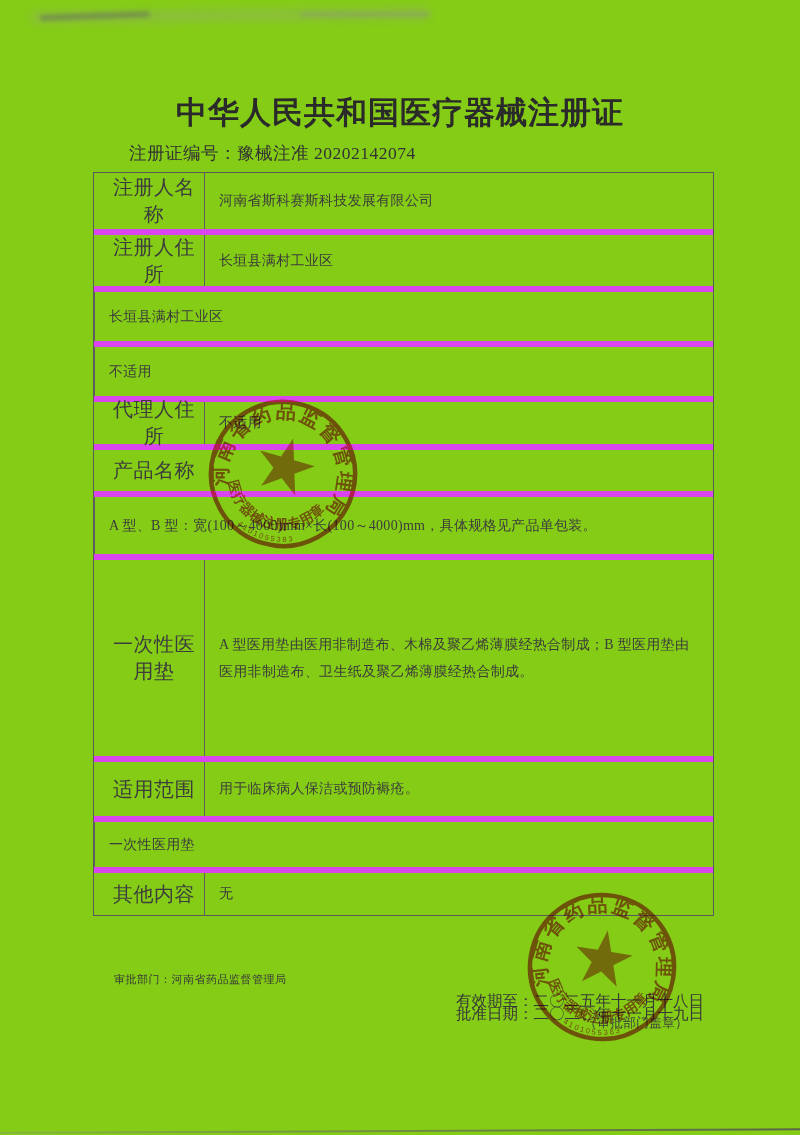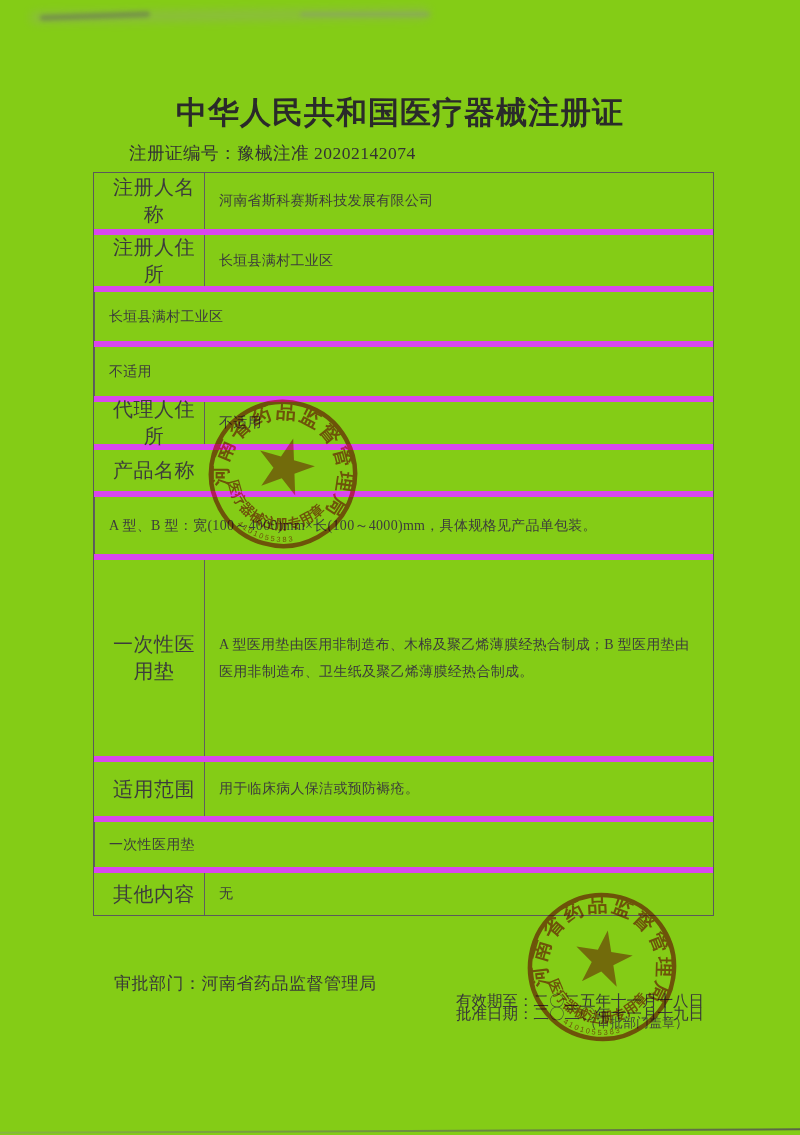--- a/index.html
+++ b/index.html
@@ -36,21 +36,21 @@
     text-align:center; font-size:20px; color:#3c3c3c; padding:2px 3px; letter-spacing:.5px;margin-left:10px;
   }
   .cell-value {
     flex:1; border-left:1px solid #5f5f5f; display:flex; align-items:center;
     font-size:14px; color:#3c3c3c; padding:4px 12px 4px 14px; line-height:1.95; letter-spacing:.3px;
   }
   .h0{height:56px}.h1{height:57px}.h2{height:55px}.h3{height:55px}.h4{height:48px}
   .h5{height:47px}.h6{height:63px}.h7{height:202px}.h8{height:60px}.h9{height:51px}
   .h10{height:48px}.h11{height:49px}
 
-  .footer-dept { position:absolute; top:972px; left:114px; font-size:17px; color:#383838; letter-spacing:.5px; }
+  .footer-dept { position:absolute; top:972px; left:114px; font-size:11px; color:#383838; letter-spacing:.5px; }
   .footer-date1 { position:absolute; top:1004px; left:456px; font-size:15.5px; color:#383838; }
   .footer-date2 { position:absolute; top:991px; left:456px; font-size:15.5px; color:#383838; }
   .footer-sealnote { position:absolute; top:1014px; left:556px; font-size:13px; color:#3f3f3f;margin-left:28px; }
 
   .stamp { position:absolute; width:170px; height:170px; mix-blend-mode:multiply; opacity:.92; }
   .stamp svg { overflow:visible; }
   #stamp1 { left:198px; top:389px; transform:rotate(16deg); }
   #stamp2 { left:517px; top:882px; transform:rotate(9deg); }
   .seal-ink { fill:#cf5a50; }
   .seal-top-text { font-size:20px; letter-spacing:3px; font-family:"Liberation Serif", serif; font-weight:600; }

